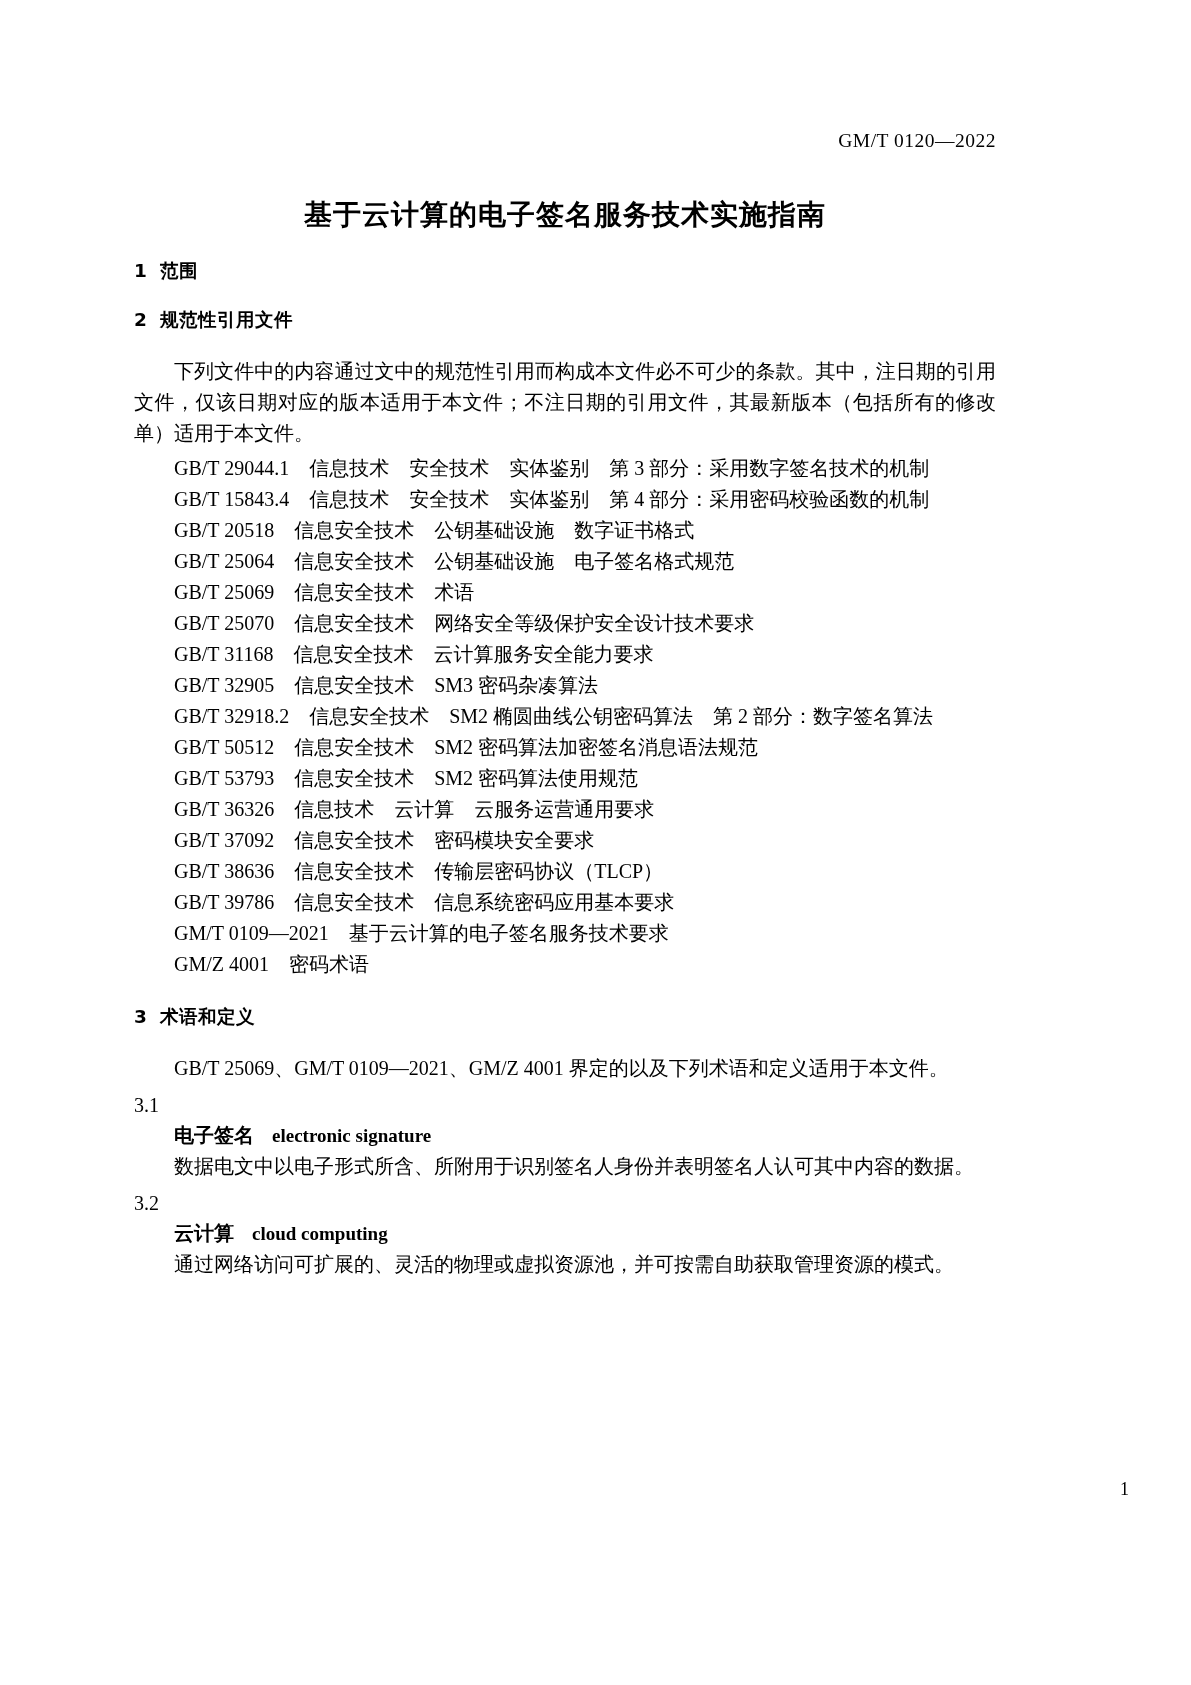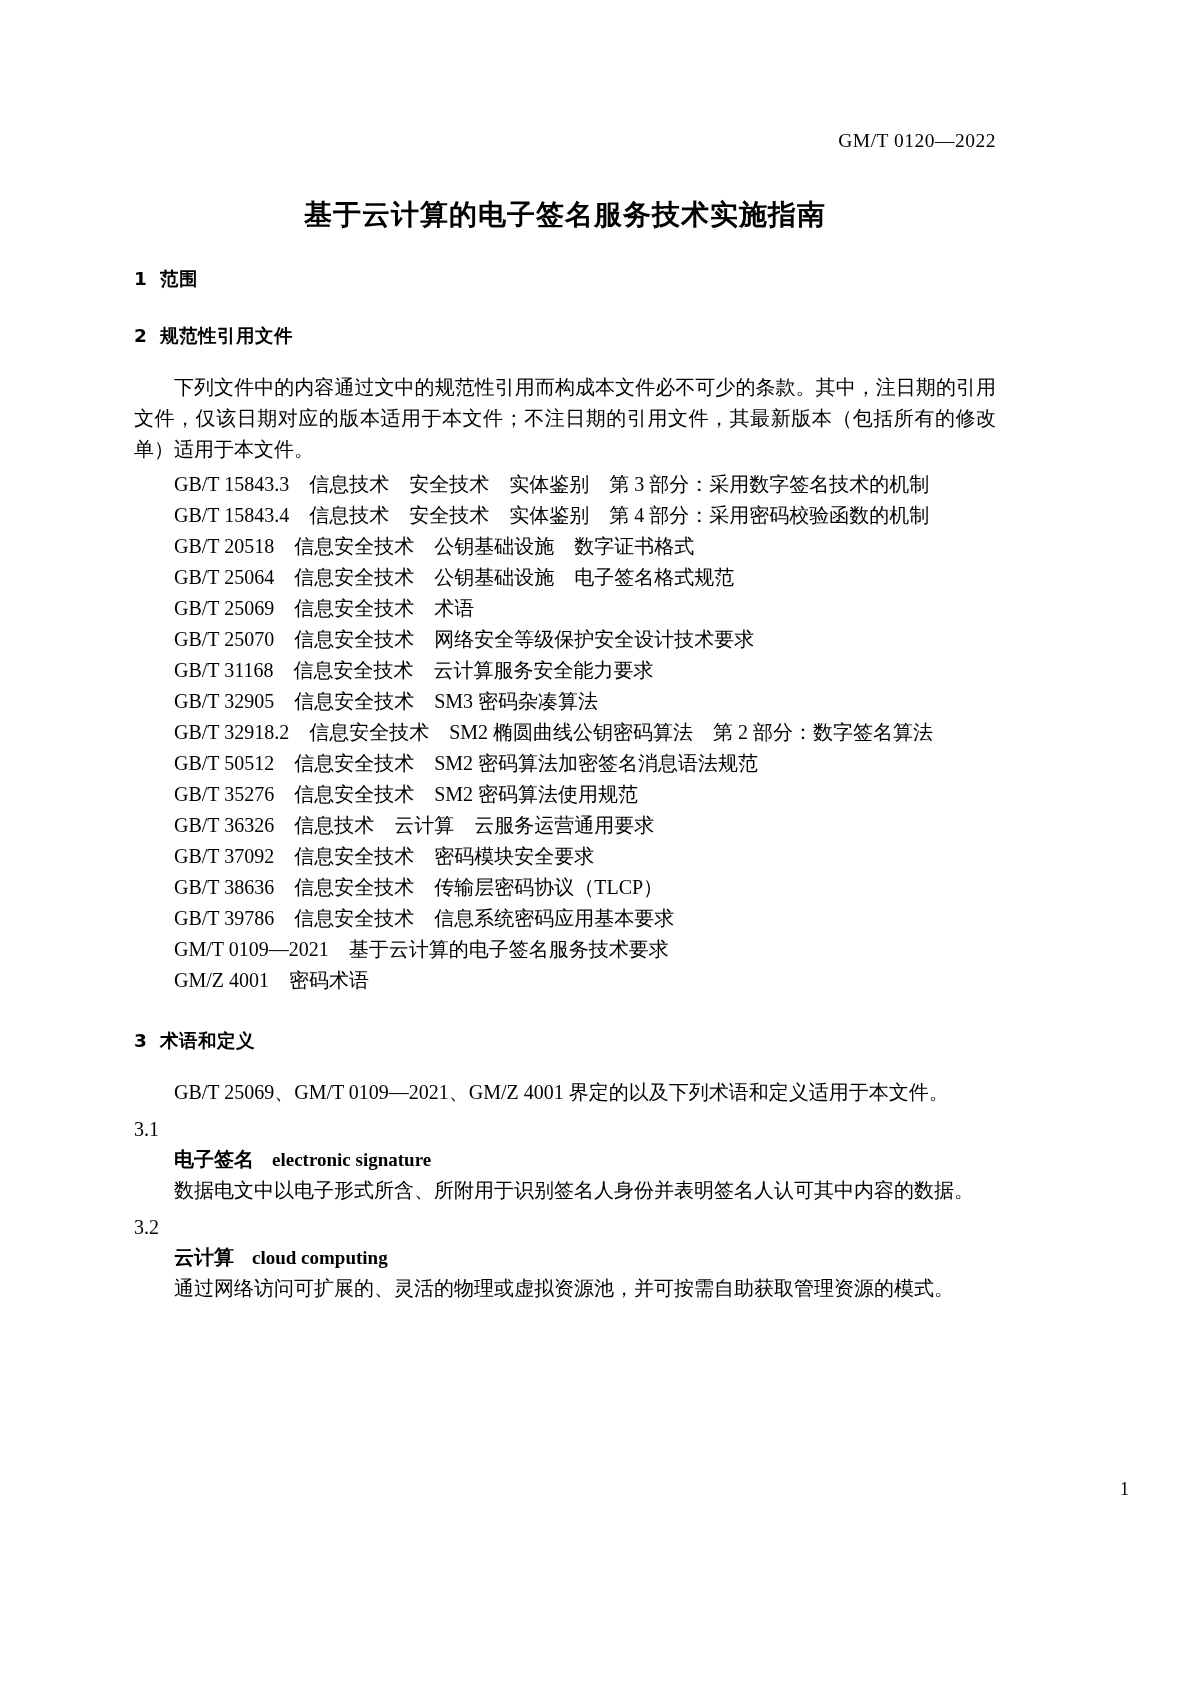--- a/index.html
+++ b/index.html
@@ -35,21 +35,21 @@
   }
   .doc-title {
     margin-top: 44px;
     text-align: center;
     font-family: "DejaVu Sans", "Liberation Sans", sans-serif;
     font-weight: bold;
     font-size: 28px;
     letter-spacing: 1px;
   }
   .clause-head {
-    margin-top: 32px;
+    margin-top: 24px;
     font-family: "DejaVu Sans", "Liberation Sans", sans-serif;
     font-weight: bold;
     font-size: 18.5px;
     letter-spacing: 0.5px;
   }
   .clause-head .num {
     display: inline-block;
     min-width: 26px;
   }
   p.body-text {
@@ -120,31 +120,31 @@
       <span class="num">1</span><span>范围</span>
     </div>
 
     <div class="clause-head">
       <span class="num">2</span><span>规范性引用文件</span>
     </div>
     <div class="para-block">
       <p class="body-text indent2">下列文件中的内容通过文中的规范性引用而构成本文件必不可少的条款。其中，注日期的引用文件，仅该日期对应的版本适用于本文件；不注日期的引用文件，其最新版本（包括所有的修改单）适用于本文件。</p>
     </div>
     <div class="ref-list">
-      <div class="ref-item">GB/T 15843.3　信息技术　安全技术　实体鉴别　第 3 部分：采用数字签名技术的机制</div>
+      <div class="ref-item">GB/T 29044.1　信息技术　安全技术　实体鉴别　第 3 部分：采用数字签名技术的机制</div>
       <div class="ref-item">GB/T 15843.4　信息技术　安全技术　实体鉴别　第 4 部分：采用密码校验函数的机制</div>
       <div class="ref-item">GB/T 20518　信息安全技术　公钥基础设施　数字证书格式</div>
       <div class="ref-item">GB/T 25064　信息安全技术　公钥基础设施　电子签名格式规范</div>
       <div class="ref-item">GB/T 25069　信息安全技术　术语</div>
       <div class="ref-item">GB/T 25070　信息安全技术　网络安全等级保护安全设计技术要求</div>
       <div class="ref-item">GB/T 31168　信息安全技术　云计算服务安全能力要求</div>
       <div class="ref-item">GB/T 32905　信息安全技术　SM3 密码杂凑算法</div>
       <div class="ref-item">GB/T 32918.2　信息安全技术　SM2 椭圆曲线公钥密码算法　第 2 部分：数字签名算法</div>
       <div class="ref-item">GB/T 50512　信息安全技术　SM2 密码算法加密签名消息语法规范</div>
-      <div class="ref-item">GB/T 35276　信息安全技术　SM2 密码算法使用规范</div>
+      <div class="ref-item">GB/T 53793　信息安全技术　SM2 密码算法使用规范</div>
       <div class="ref-item">GB/T 36326　信息技术　云计算　云服务运营通用要求</div>
       <div class="ref-item">GB/T 37092　信息安全技术　密码模块安全要求</div>
       <div class="ref-item">GB/T 38636　信息安全技术　传输层密码协议（TLCP）</div>
       <div class="ref-item">GB/T 39786　信息安全技术　信息系统密码应用基本要求</div>
       <div class="ref-item">GM/T 0109—2021　基于云计算的电子签名服务技术要求</div>
       <div class="ref-item">GM/Z 4001　密码术语</div>
     </div>
 
     <div class="clause-head">
       <span class="num">3</span><span>术语和定义</span>

